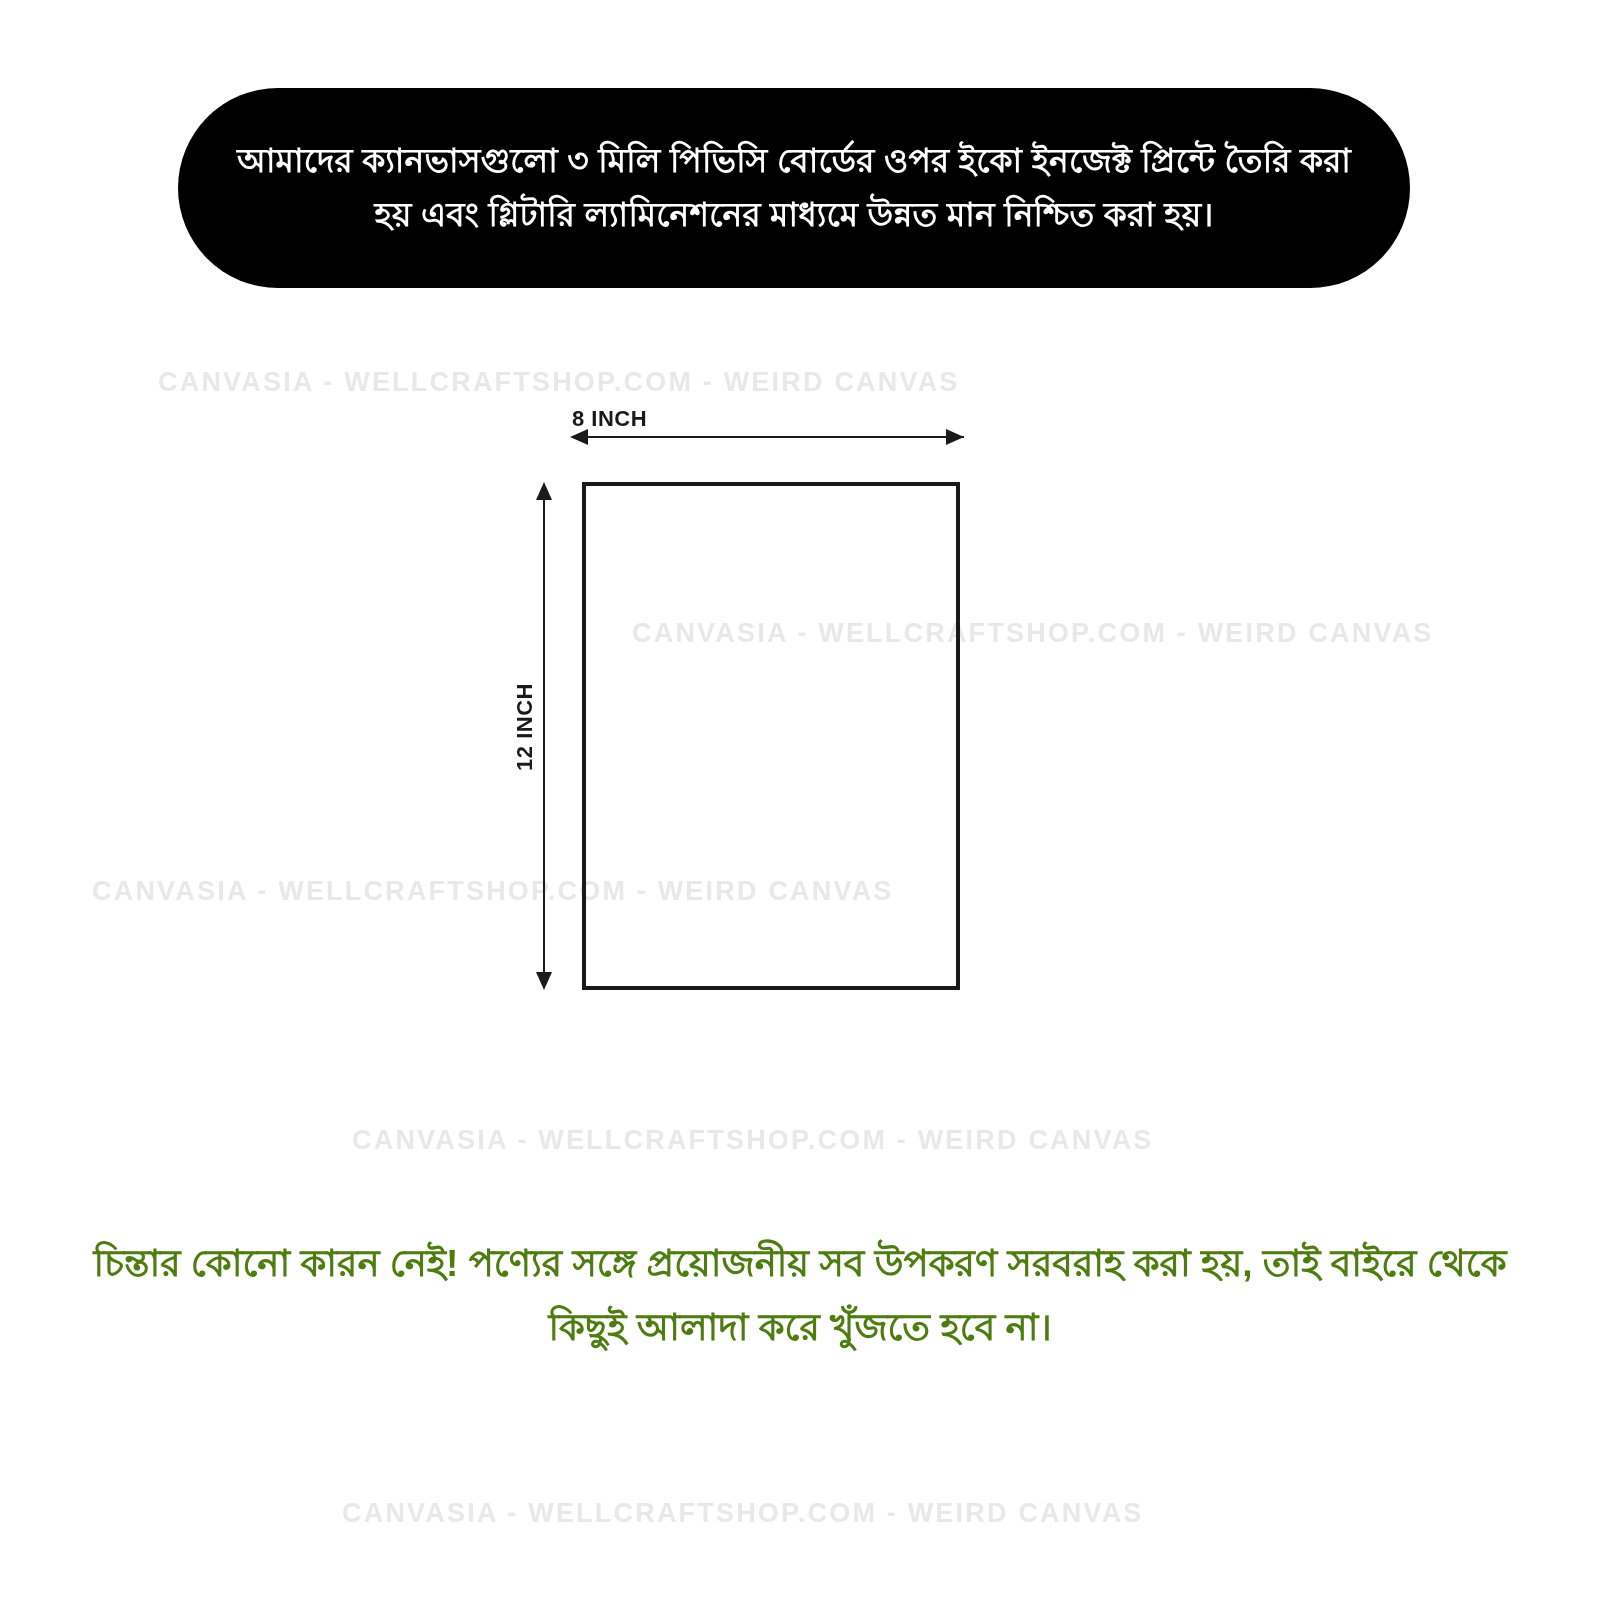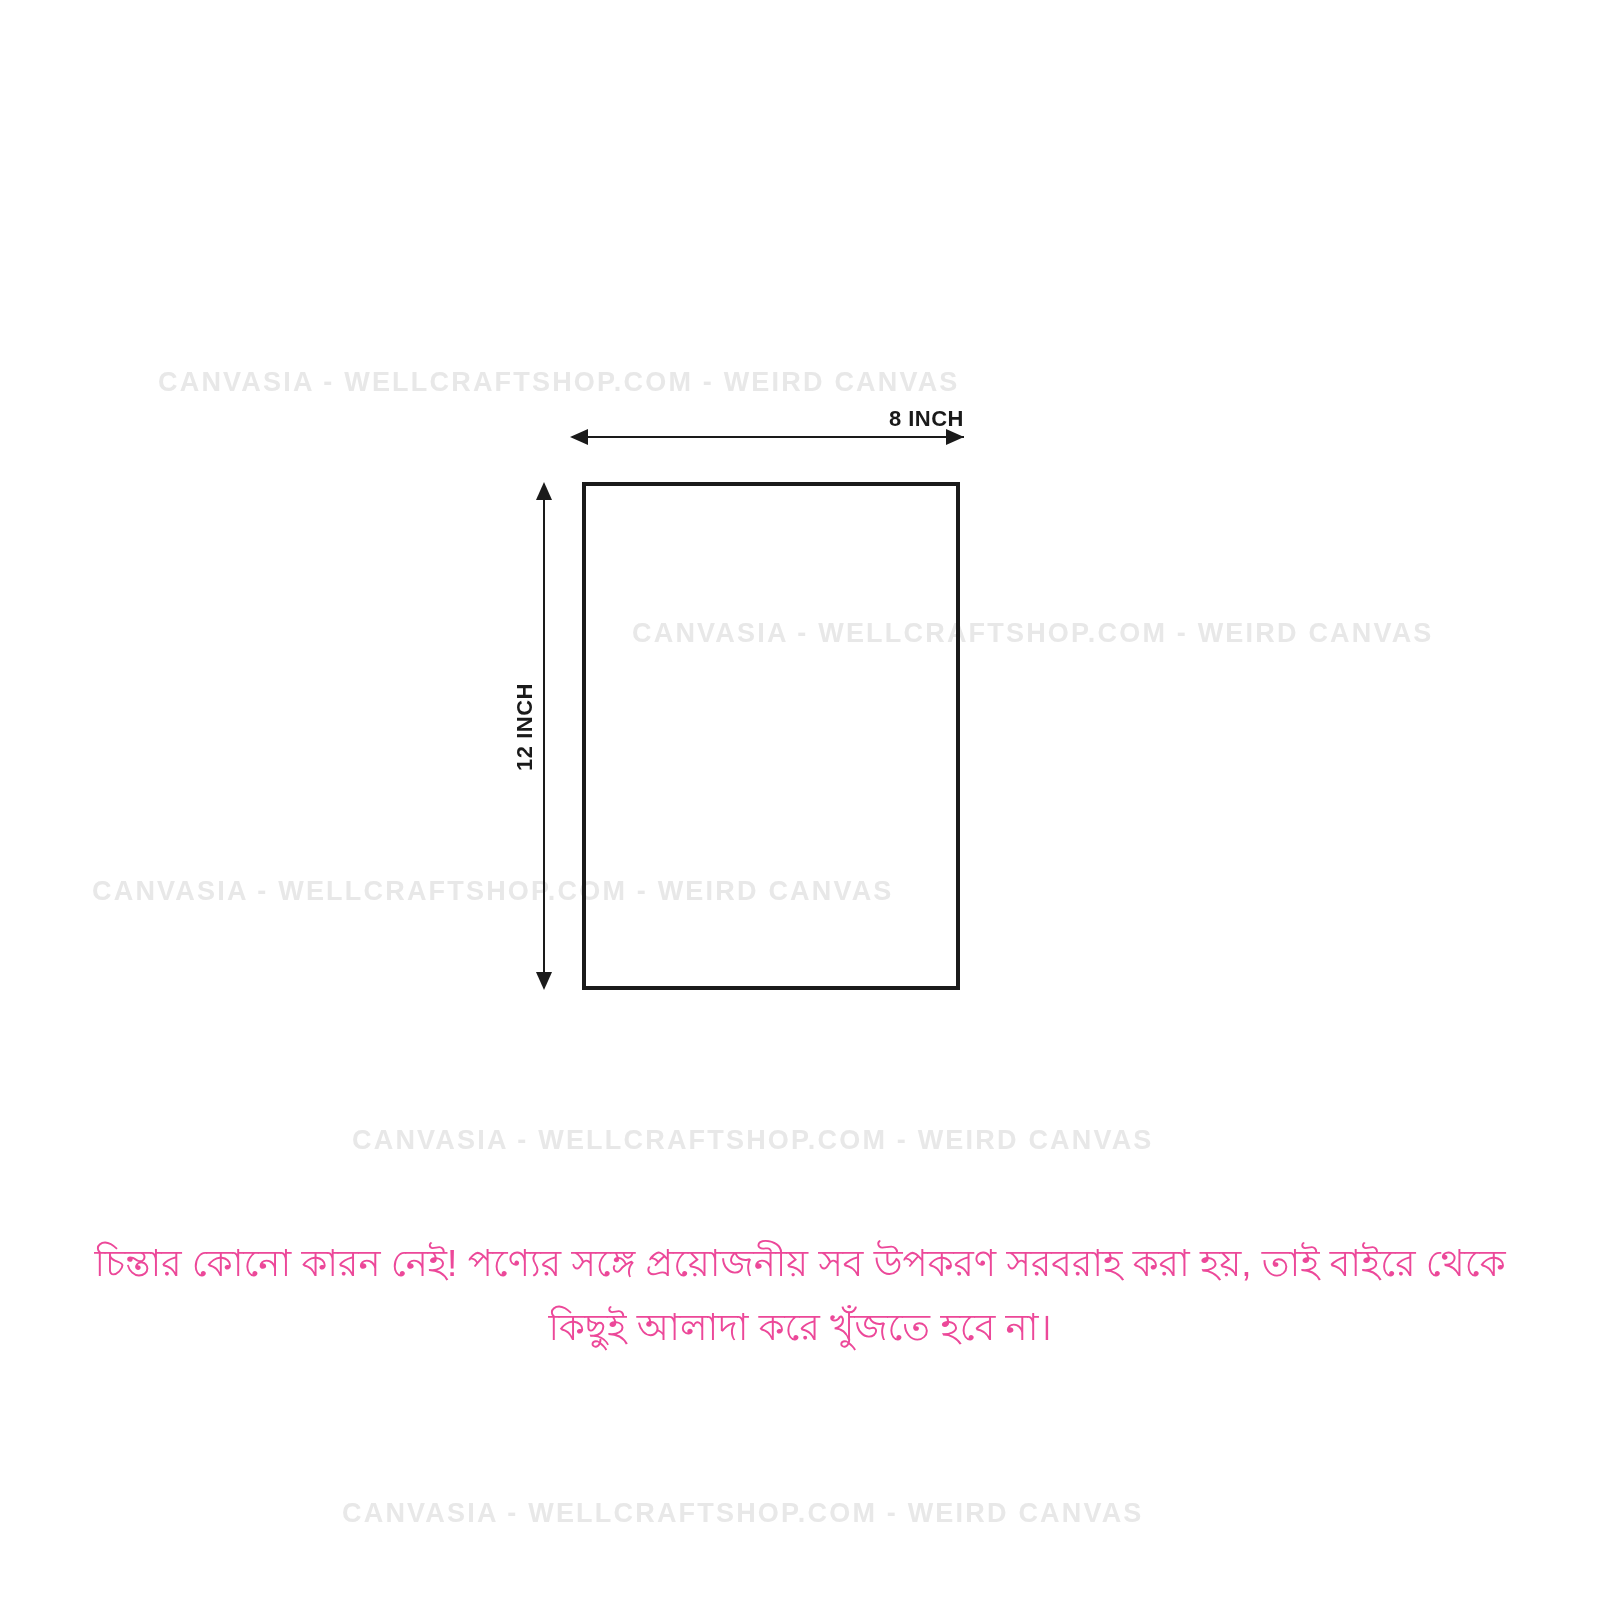--- a/index.html
+++ b/index.html
@@ -96,21 +96,21 @@
     top: 429px;
     border-top: 8px solid transparent;
     border-bottom: 8px solid transparent;
     border-left: 18px solid #1a1a1a;
   }
   .dim-h-label {
     position: absolute;
     left: 572px;
     top: 406px;
     width: 392px;
-    text-align: right;
+    text-align: left;
     font-size: 22px;
     font-weight: 700;
     color: #1a1a1a;
     letter-spacing: 0.5px;
   }
 
   
   .dim-v-line {
     position: absolute;
     left: 543px;
@@ -147,31 +147,34 @@
     transform-origin: center center;
   }
 
   
   .caption {
     position: absolute;
     left: 90px;
     top: 1232px;
     width: 1420px;
     text-align: center;
-    color: #ec4899;
+    color: #4d7c0f;
     font-size: 37px;
-    font-weight: 400;
+    font-weight: 700;
     line-height: 1.72;
   }
 </style>
 </head>
 <body>
 
 <div id="page">
 
+  <div class="banner">
+    <div class="banner-text">আমাদের ক্যানভাসগুলো ৩ মিলি পিভিসি বোর্ডের ওপর ইকো ইনজেক্ট প্রিন্টে তৈরি করা হয় এবং গ্লিটারি ল্যামিনেশনের মাধ্যমে উন্নত মান নিশ্চিত করা হয়।</div>
+  </div>
 
   <div class="wm wm-1">CANVASIA - WELLCRAFTSHOP.COM - WEIRD CANVAS</div>
   <div class="wm wm-2">CANVASIA - WELLCRAFTSHOP.COM - WEIRD CANVAS</div>
   <div class="wm wm-3">CANVASIA - WELLCRAFTSHOP.COM - WEIRD CANVAS</div>
   <div class="wm wm-4">CANVASIA - WELLCRAFTSHOP.COM - WEIRD CANVAS</div>
   <div class="wm wm-5">CANVASIA - WELLCRAFTSHOP.COM - WEIRD CANVAS</div>
 
   <div class="dim-h-label">8 INCH</div>
   <div class="dim-h-line"></div>
   <div class="arrow arrow-left"></div>

